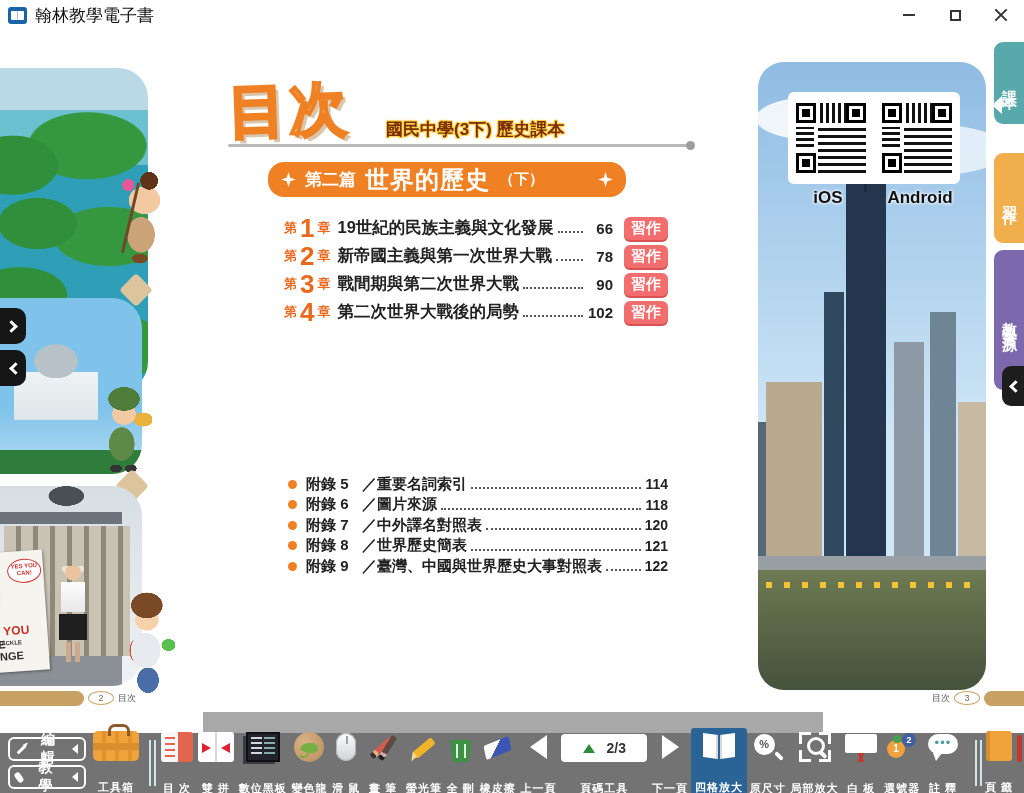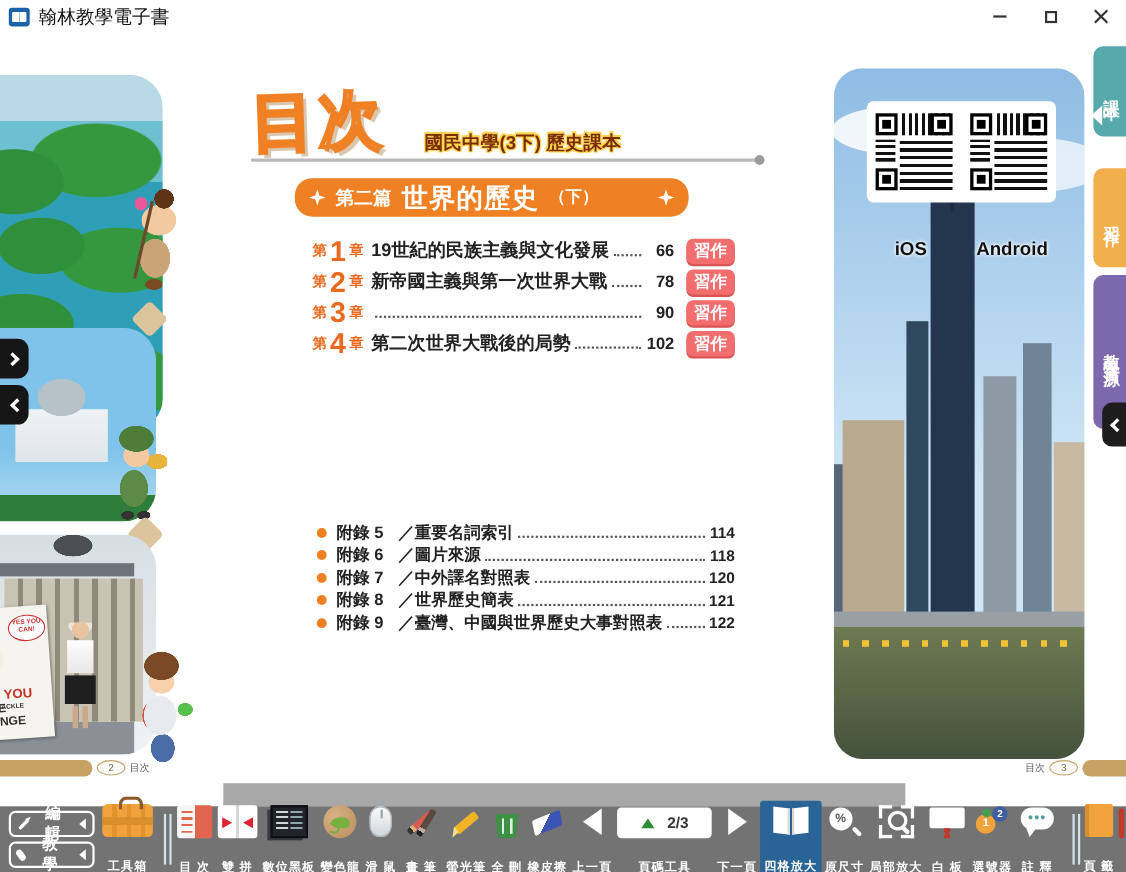--- a/index.html
+++ b/index.html
@@ -150,21 +150,21 @@
     repeating-linear-gradient(90deg,#111 0 3px,#fff 3px 6px),
     repeating-linear-gradient(0deg,#111 0 3px,#fff 3px 7px),
     repeating-linear-gradient(0deg,#111 0 3px,#fff 3px 6px);
     background-size:8px 8px,14px 14px,20px 20px, 8px 8px,14px 14px,20px 20px, 8px 8px,14px 14px,20px 20px,
       44px 20px,48px 46px,18px 20px;
     background-position:8px 8px,5px 5px,2px 2px,
       58px 8px,55px 5px,52px 2px,
       8px 58px,5px 55px,2px 52px,
       26px 2px,24px 26px,2px 26px;}
   .qr-labels{position:absolute;left:30px;top:126px;width:172px;display:flex;justify-content:space-between;
-    color:#111;font-size:17px;font-weight:700;text-shadow:0 0 3px #fff,0 0 4px #fff;margin-top:29px;}
+    color:#111;font-size:17px;font-weight:700;text-shadow:0 0 3px #fff,0 0 4px #fff;}
   .qr-labels .lb{width:80px;text-align:center;}
   
   .side-tab{position:absolute;right:0;width:30px;border-radius:9px 0 0 9px;color:#fff;display:flex;
     align-items:center;justify-content:center;writing-mode:vertical-rl;text-orientation:upright;
     font-size:15px;font-weight:700;letter-spacing:5px;}
   .tab-textbook{top:12px;height:82px;background:#58a9ab;}
   .tab-textbook::after{content:'';position:absolute;left:-2px;bottom:10px;width:0;height:0;
     border-right:10px solid #fff;border-top:9px solid transparent;border-bottom:9px solid transparent;}
   .tab-workbook{top:123px;height:90px;background:#f0ae4d;}
   .tab-resources{top:220px;height:140px;background:#7b68ad;}
@@ -360,20 +360,21 @@
           <span class="ch-title">新帝國主義與第一次世界大戰</span>
           <span class="leader"></span>
           <span class="ch-page">78</span>
           <span class="badge">習作</span>
         </div>
 
         <div class="ch-row">
           <span class="ch-pre">第</span>
           <span class="ch-num">3</span>
           <span class="ch-suf">章</span>
+          <span class="ch-title">戰間期與第二次世界大戰</span>
           <span class="leader"></span>
           <span class="ch-page">90</span>
           <span class="badge">習作</span>
         </div>
 
         <div class="ch-row">
           <span class="ch-pre">第</span>
           <span class="ch-num">4</span>
           <span class="ch-suf">章</span>
           <span class="ch-title">第二次世界大戰後的局勢</span>

